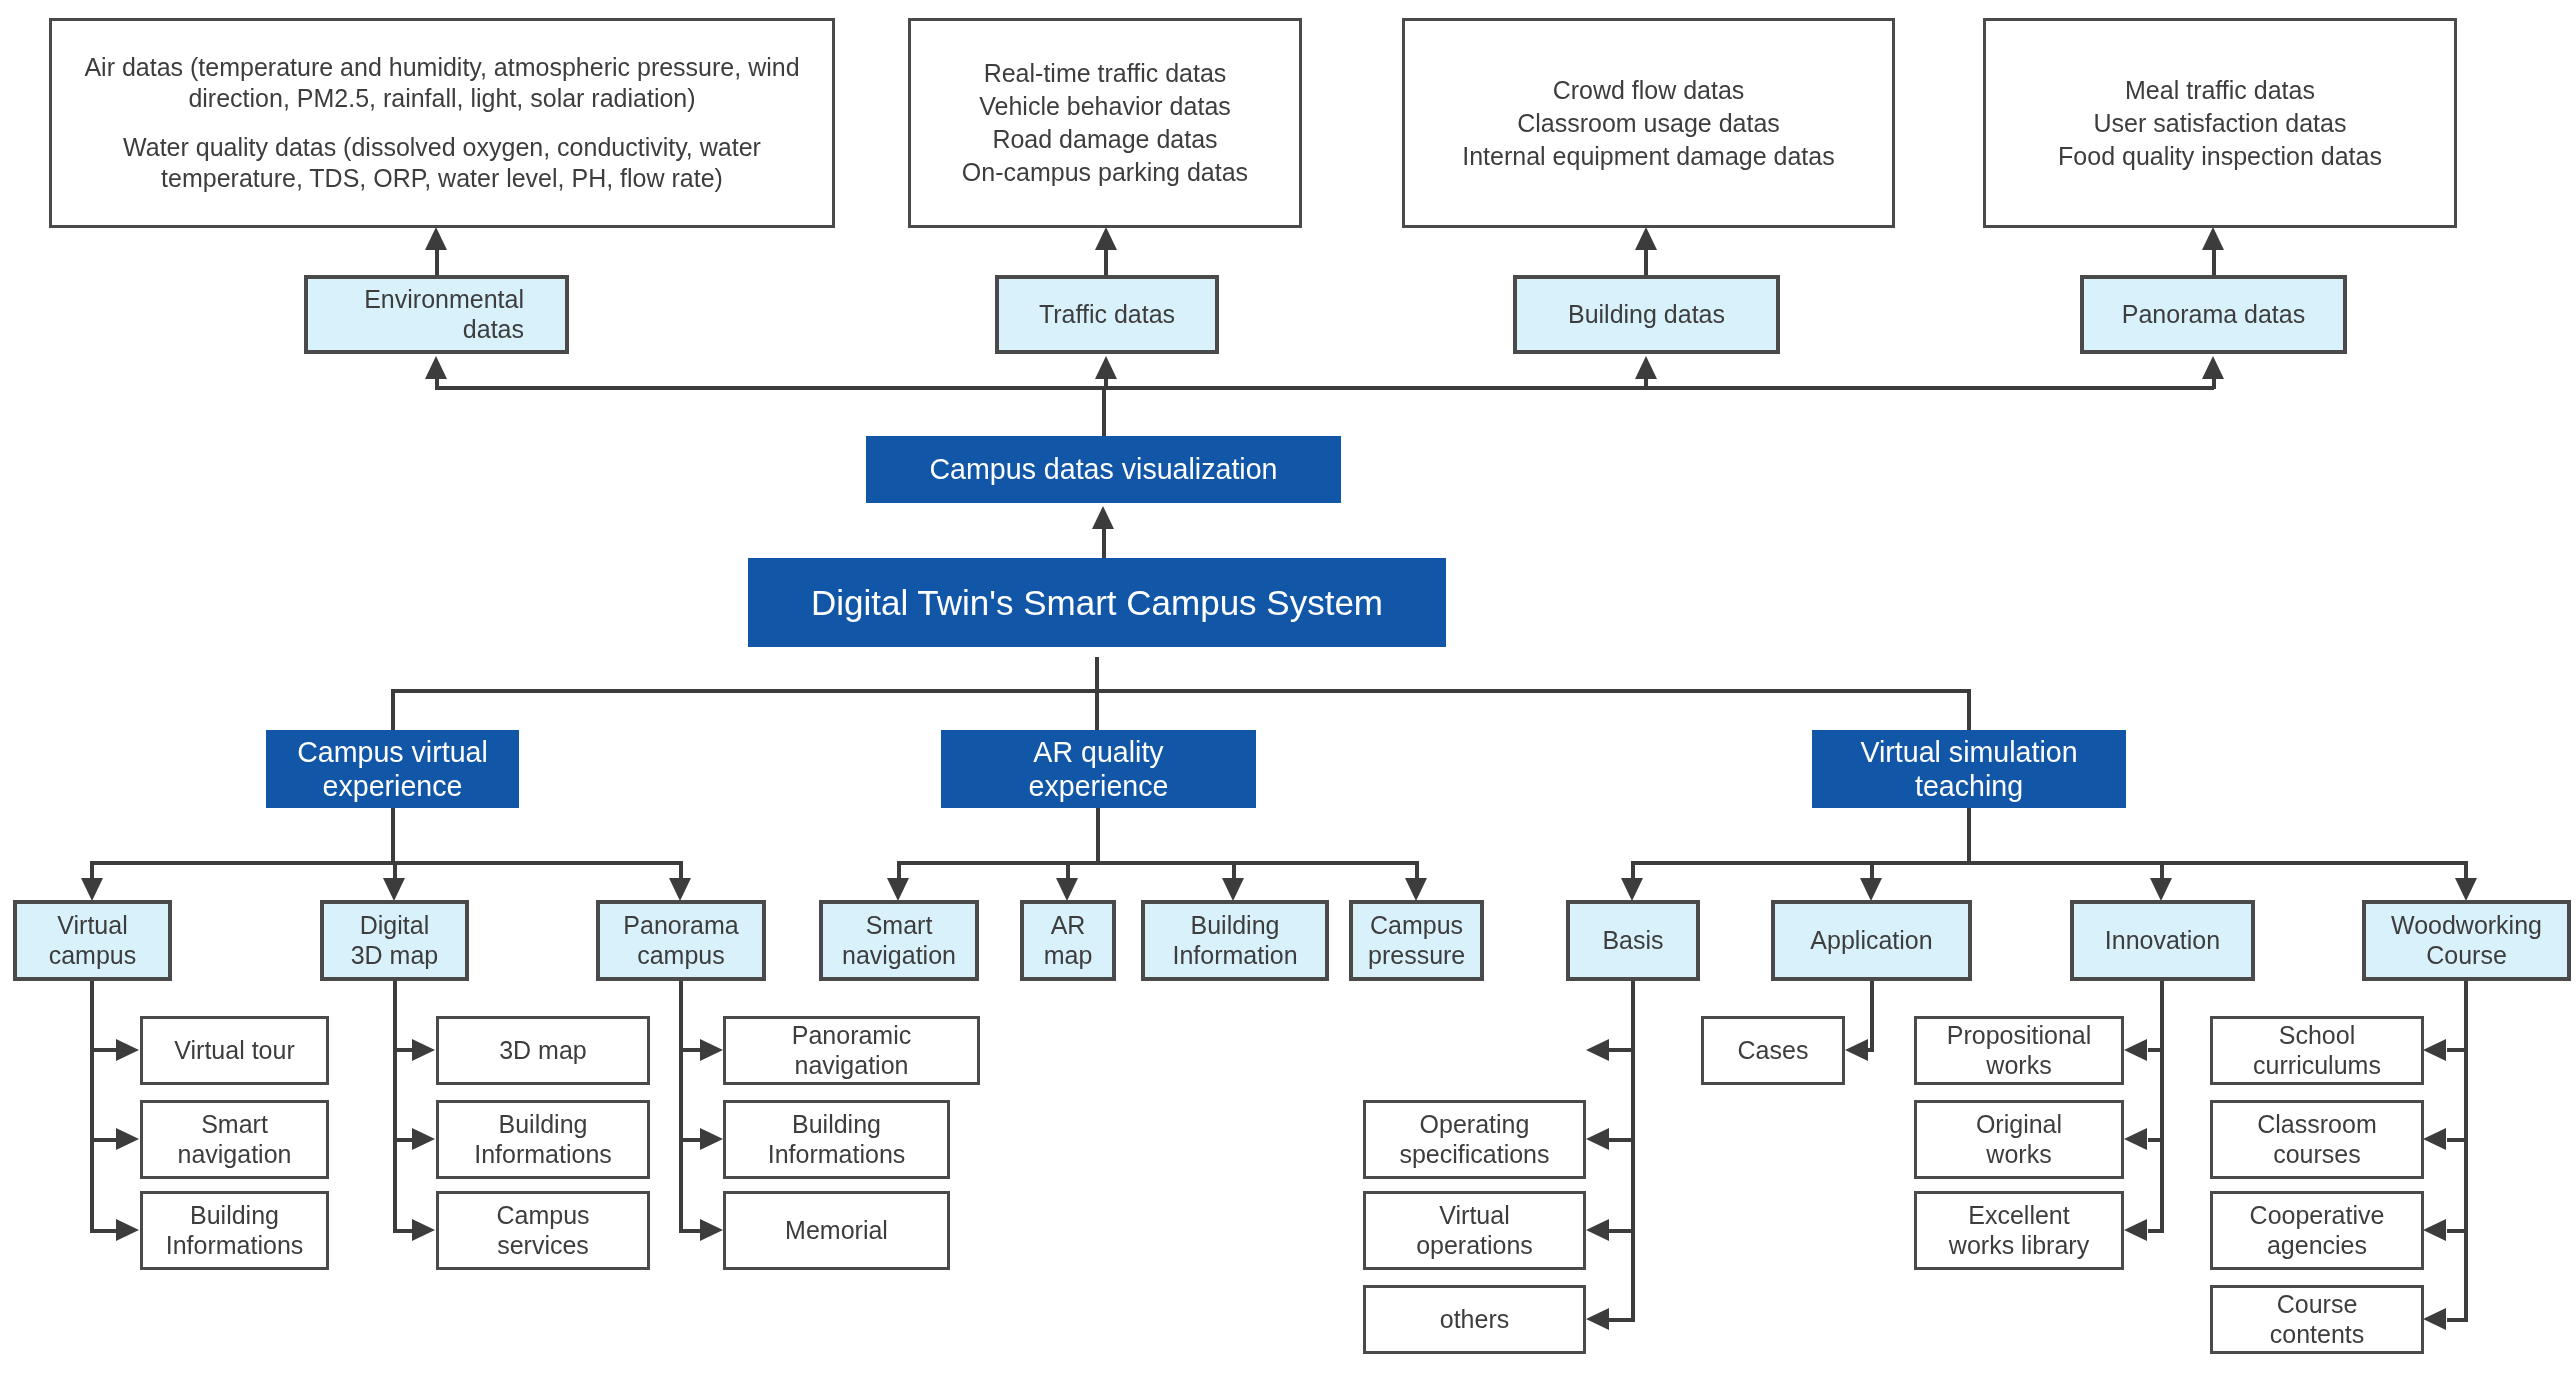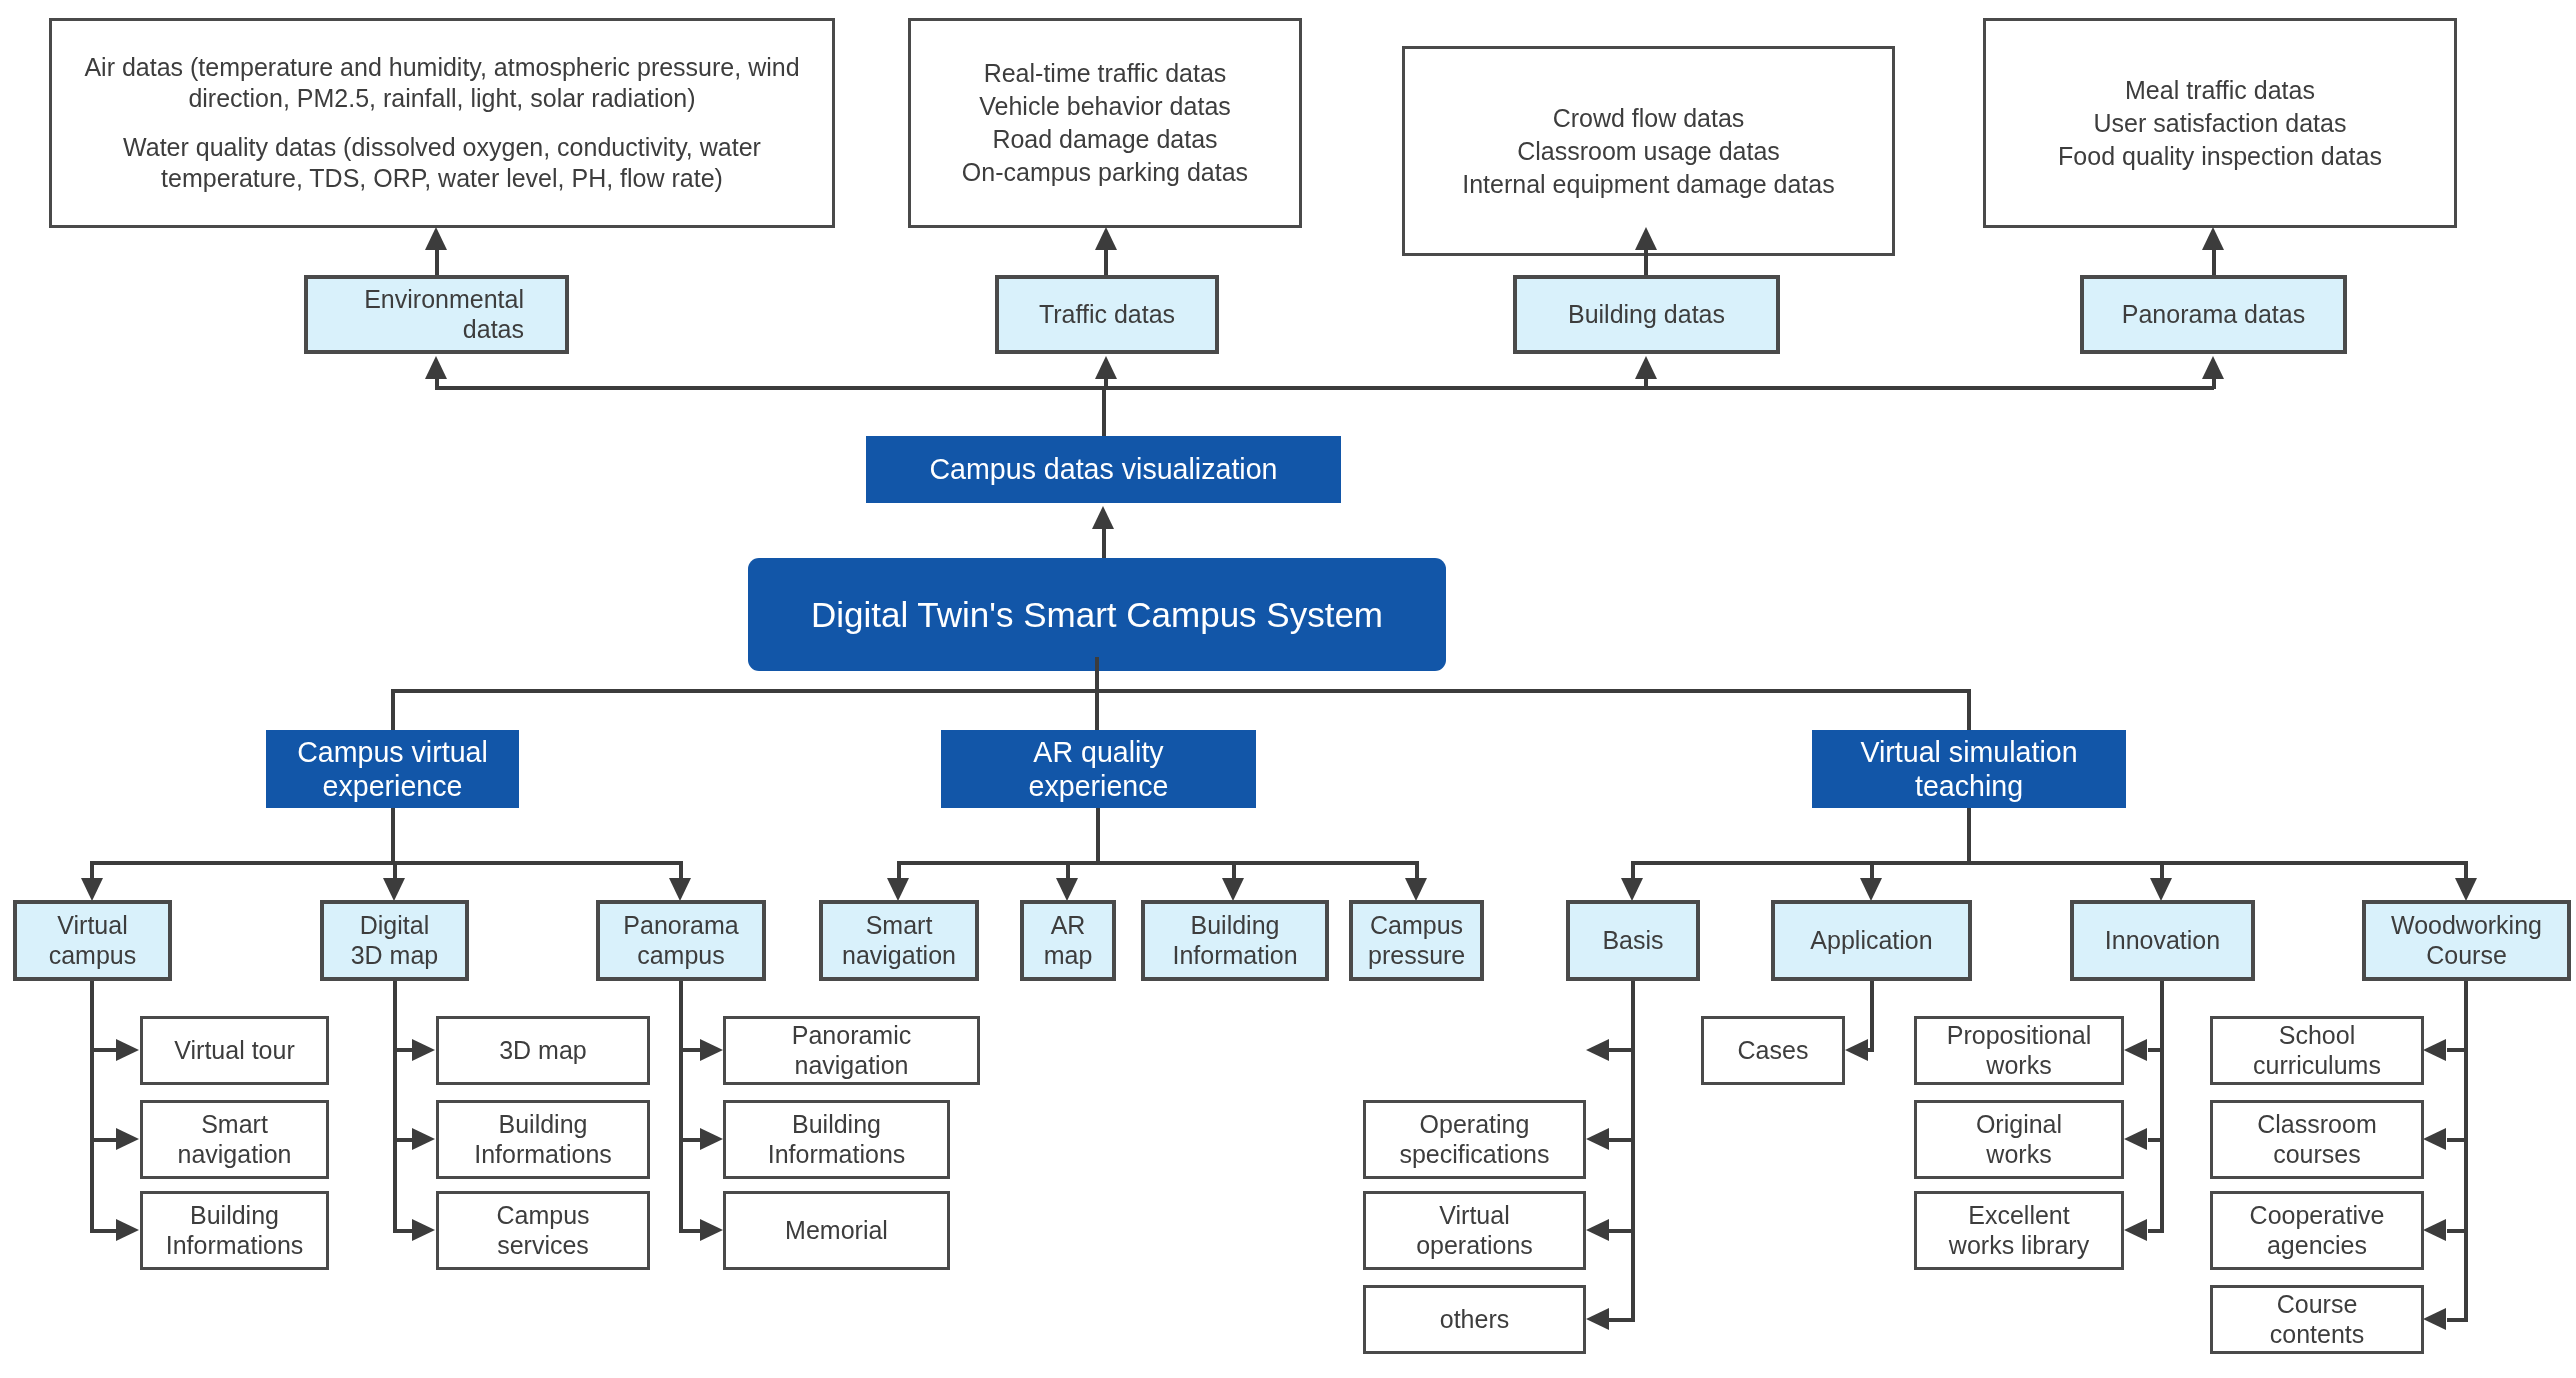--- a/index.html
+++ b/index.html
@@ -35,21 +35,21 @@
   <div class="box wbox" style="left:49px;top:18px;width:786px;height:210px;">
     <div class="detail">Air datas (temperature and humidity, atmospheric pressure, wind direction, PM2.5, rainfall, light, solar radiation)</div>
     <div class="detail">Water quality datas (dissolved oxygen, conductivity, water temperature, TDS, ORP, water level, PH, flow rate)</div>
   </div>
   <div class="box wbox" style="left:908px;top:18px;width:394px;height:210px;">
     <div class="line38">Real-time traffic datas</div>
     <div class="line38">Vehicle behavior datas</div>
     <div class="line38">Road damage datas</div>
     <div class="line38">On-campus parking datas</div>
   </div>
-  <div class="box wbox" style="left:1402px;top:18px;width:493px;height:210px;margin-top:28px;">
+  <div class="box wbox" style="left:1402px;top:18px;width:493px;height:210px;">
     <div class="line38">Crowd flow datas</div>
     <div class="line38">Classroom usage datas</div>
     <div class="line38">Internal equipment damage datas</div>
   </div>
   <div class="box wbox" style="left:1983px;top:18px;width:474px;height:210px;">
     <div class="line38">Meal traffic datas</div>
     <div class="line38">User satisfaction datas</div>
     <div class="line38">Food quality inspection datas</div>
   </div>
 
@@ -86,21 +86,21 @@
   <div class="v" style="left:2212px;top:373px;height:16px;"></div>
   <div class="v" style="left:1102px;top:387px;height:52px;"></div>
 
   <div class="box blue" style="left:866px;top:436px;width:475px;height:67px;">
     <span>Campus datas visualization</span>
   </div>
 
   <div class="tri up" style="left:1092px;top:506px;"></div>
   <div class="v" style="left:1102px;top:525px;height:34px;"></div>
 
-  <div class="box blue main" style="left:748px;top:558px;width:698px;height:113px;border-radius:11px;">
+  <div class="box blue main" style="left:748px;top:558px;width:698px;height:89px;">
     <span>Digital Twin's Smart Campus System</span>
   </div>
 
   <div class="v" style="left:1095px;top:657px;height:36px;"></div>
   <div class="h" style="left:391px;top:689px;width:1580px;"></div>
   <div class="v" style="left:391px;top:689px;height:43px;"></div>
   <div class="v" style="left:1095px;top:689px;height:43px;"></div>
   <div class="v" style="left:1967px;top:689px;height:43px;"></div>
 
   <div class="box blue" style="left:266px;top:730px;width:253px;height:78px;">

